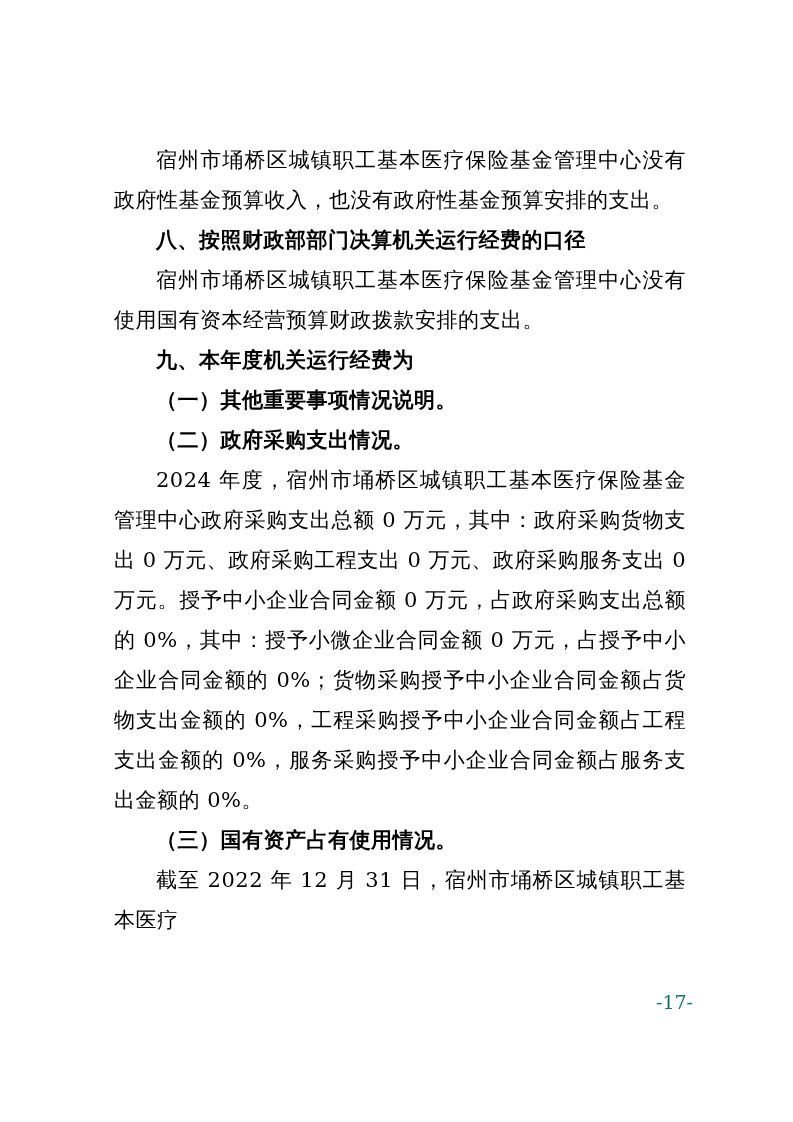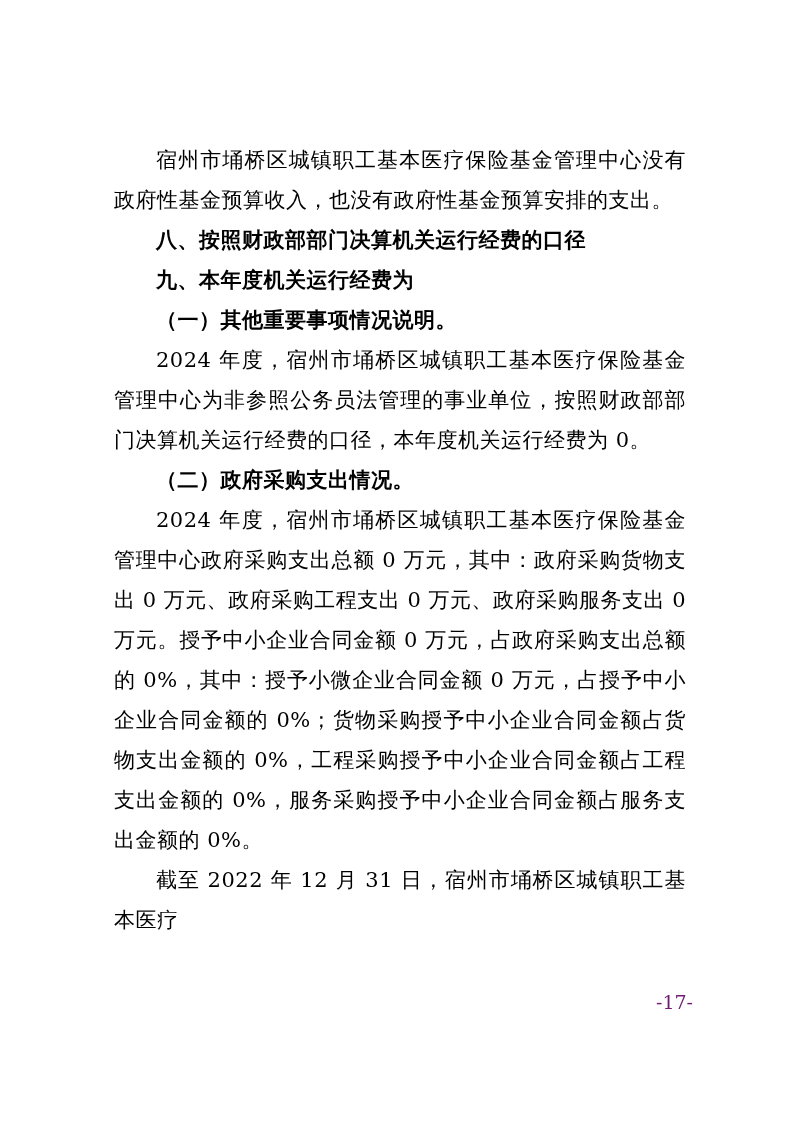--- a/index.html
+++ b/index.html
@@ -48,32 +48,33 @@
   .subheading {
     font-weight: bold;
   }
   .page-number {
     position: absolute;
     top: 990px;
     right: 100px;
     font-size: 19px;
     line-height: 24px;
     font-family: "DejaVu Serif", "Liberation Serif", serif;
-    color: #701a75;
+    color: #0f766e;
   }
 </style>
 </head>
 <body>
 
 <div class="page">
   <div class="doc">
     <p class="para">宿州市埇桥区城镇职工基本医疗保险基金管理中心没有政府性基金预算收入，也没有政府性基金预算安排的支出。</p>
     <p class="heading">八、按照财政部部门决算机关运行经费的口径</p>
+    <p class="para">宿州市埇桥区城镇职工基本医疗保险基金管理中心没有使用国有资本经营预算财政拨款安排的支出。</p>
     <p class="heading">九、本年度机关运行经费为</p>
     <p class="subheading">（一）其他重要事项情况说明。</p>
-    <p class="para">2024 年度，宿州市埇桥区城镇职工基本医疗保险基金管理中心为非参照公务员法管理的事业单位，按照财政部部门决算机关运行经费的口径，本年度机关运行经费为 0。</p>
     <p class="subheading">（二）政府采购支出情况。</p>
     <p class="para">2024 年度，宿州市埇桥区城镇职工基本医疗保险基金管理中心政府采购支出总额 0 万元，其中：政府采购货物支出 0 万元、政府采购工程支出 0 万元、政府采购服务支出 0 万元。授予中小企业合同金额 0 万元，占政府采购支出总额的 0%，其中：授予小微企业合同金额 0 万元，占授予中小企业合同金额的 0%；货物采购授予中小企业合同金额占货物支出金额的 0%，工程采购授予中小企业合同金额占工程支出金额的 0%，服务采购授予中小企业合同金额占服务支出金额的 0%。</p>
+    <p class="subheading">（三）国有资产占有使用情况。</p>
     <p class="para">截至 2022 年 12 月 31 日，宿州市埇桥区城镇职工基本医疗</p>
   </div>
 
   <div class="page-number">-17-</div>
 </div>
 
 </body></html>

